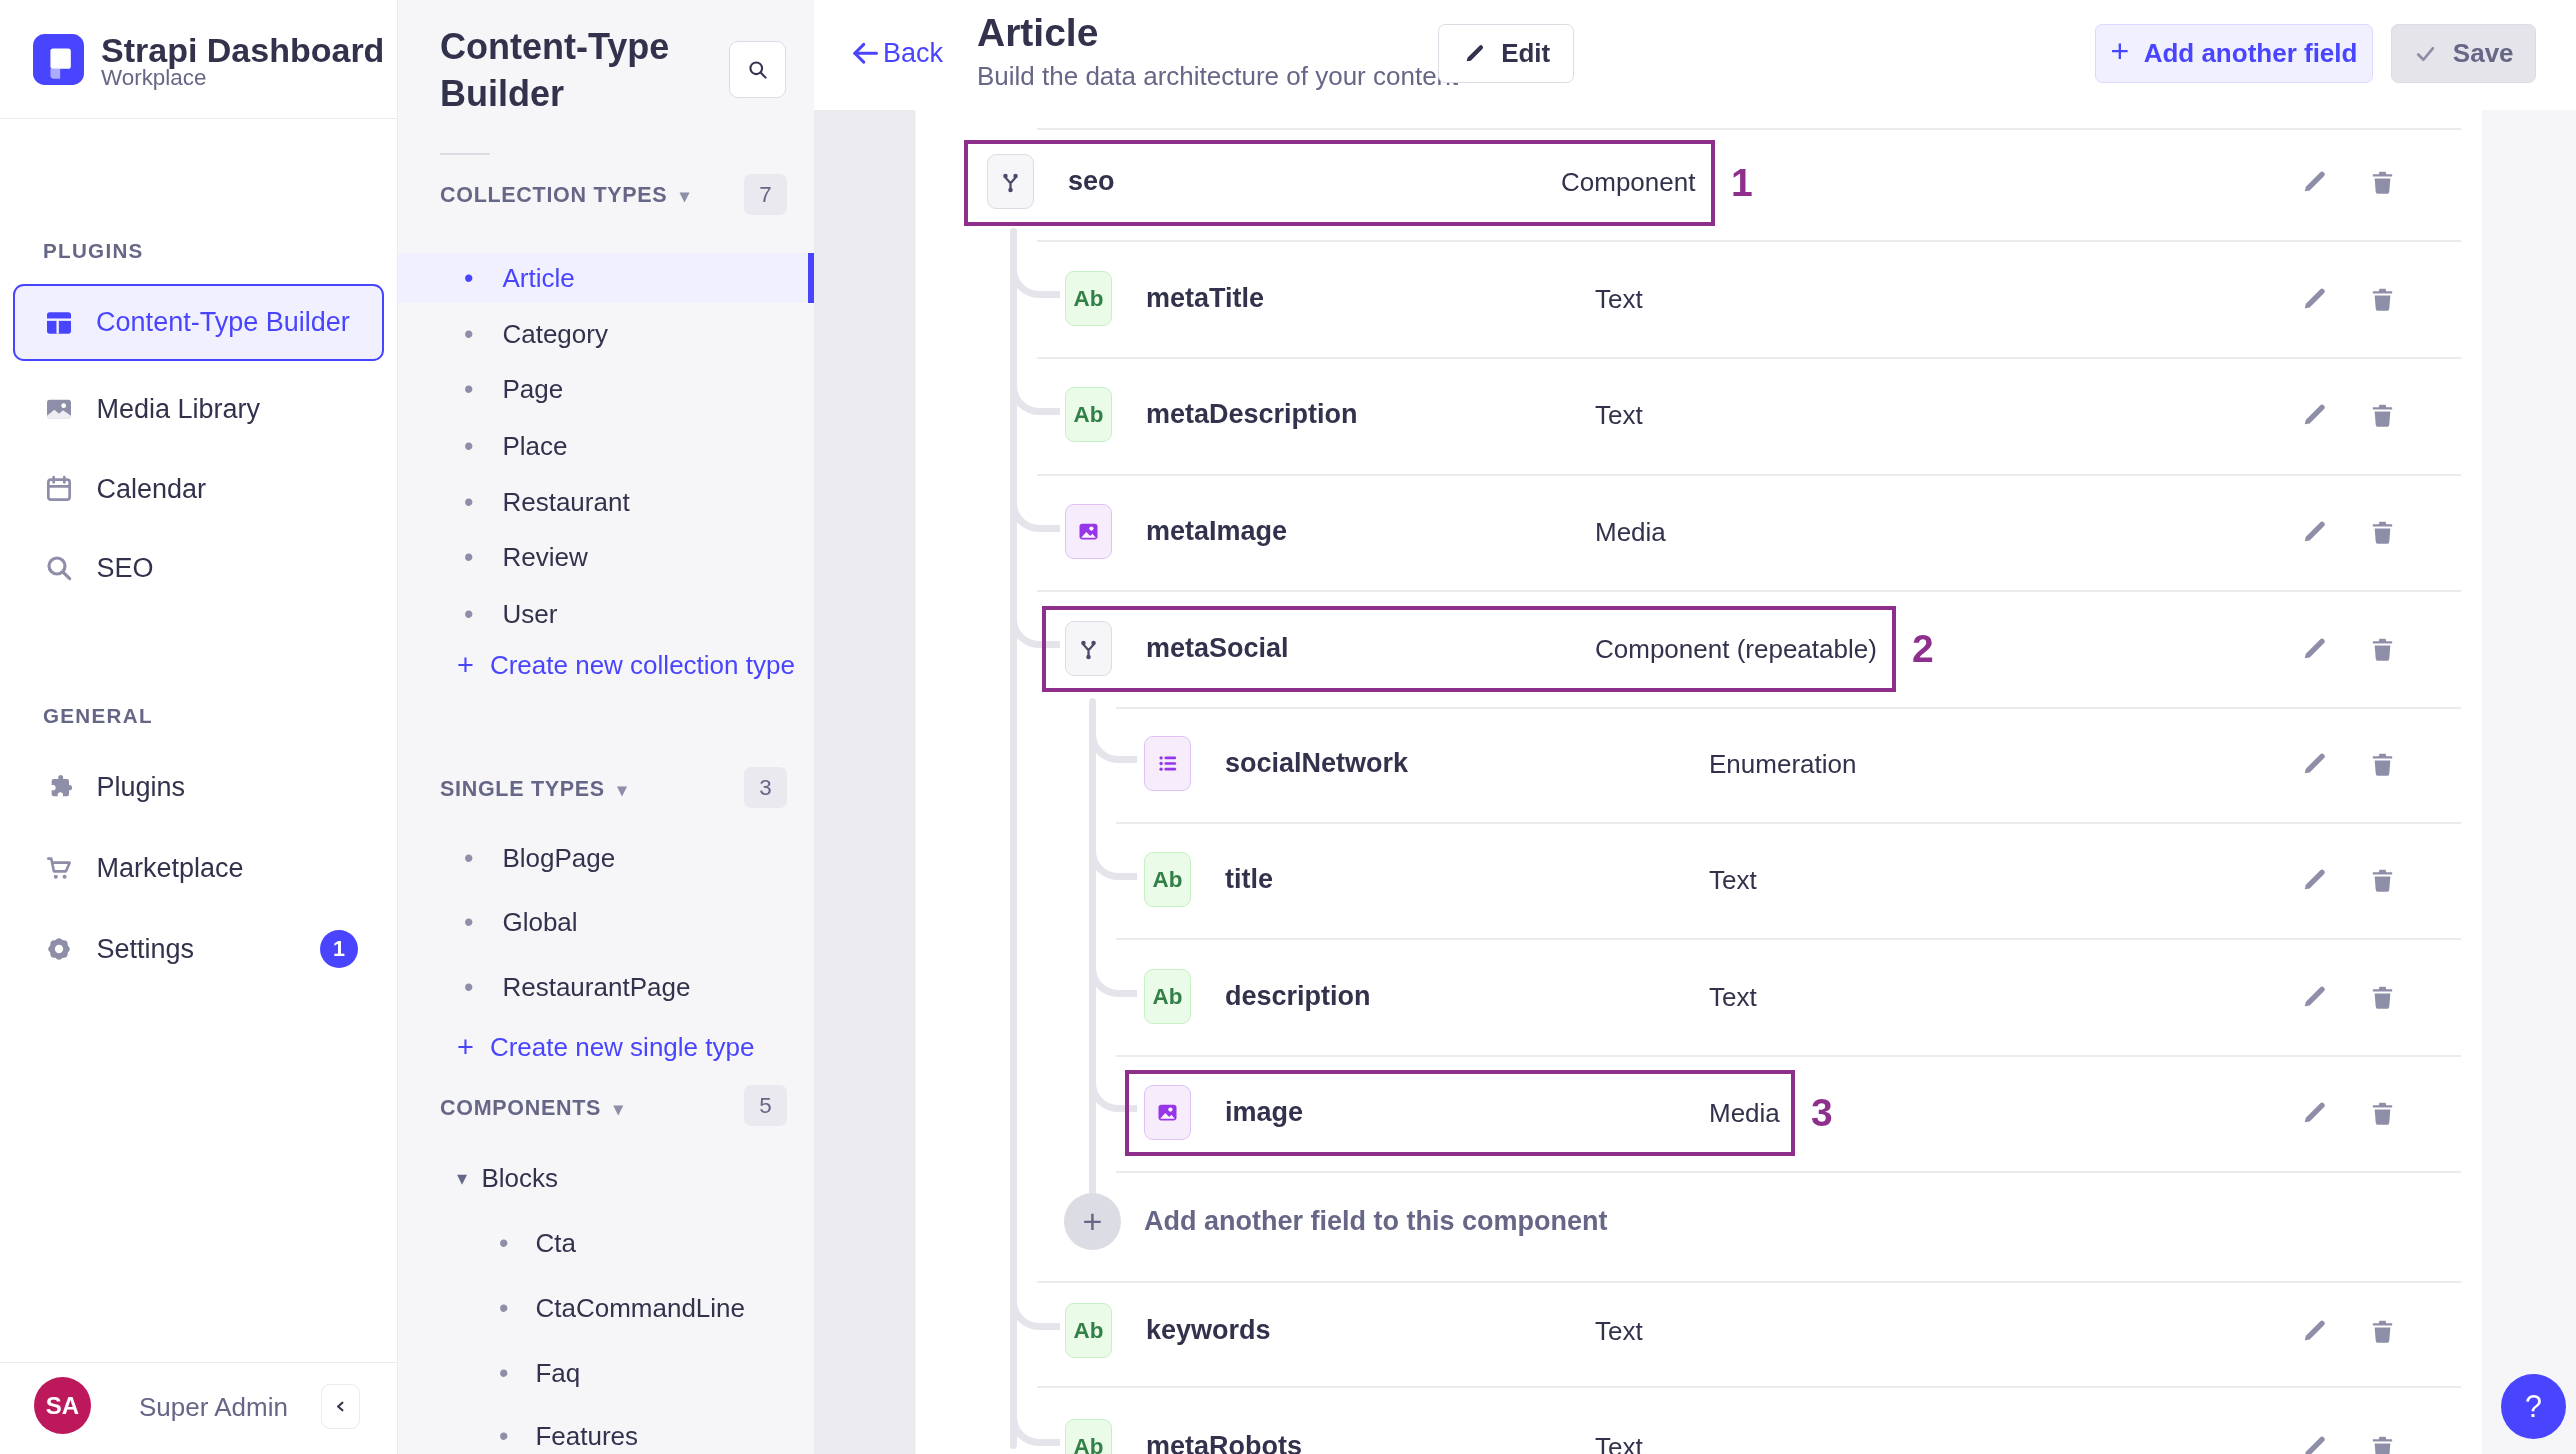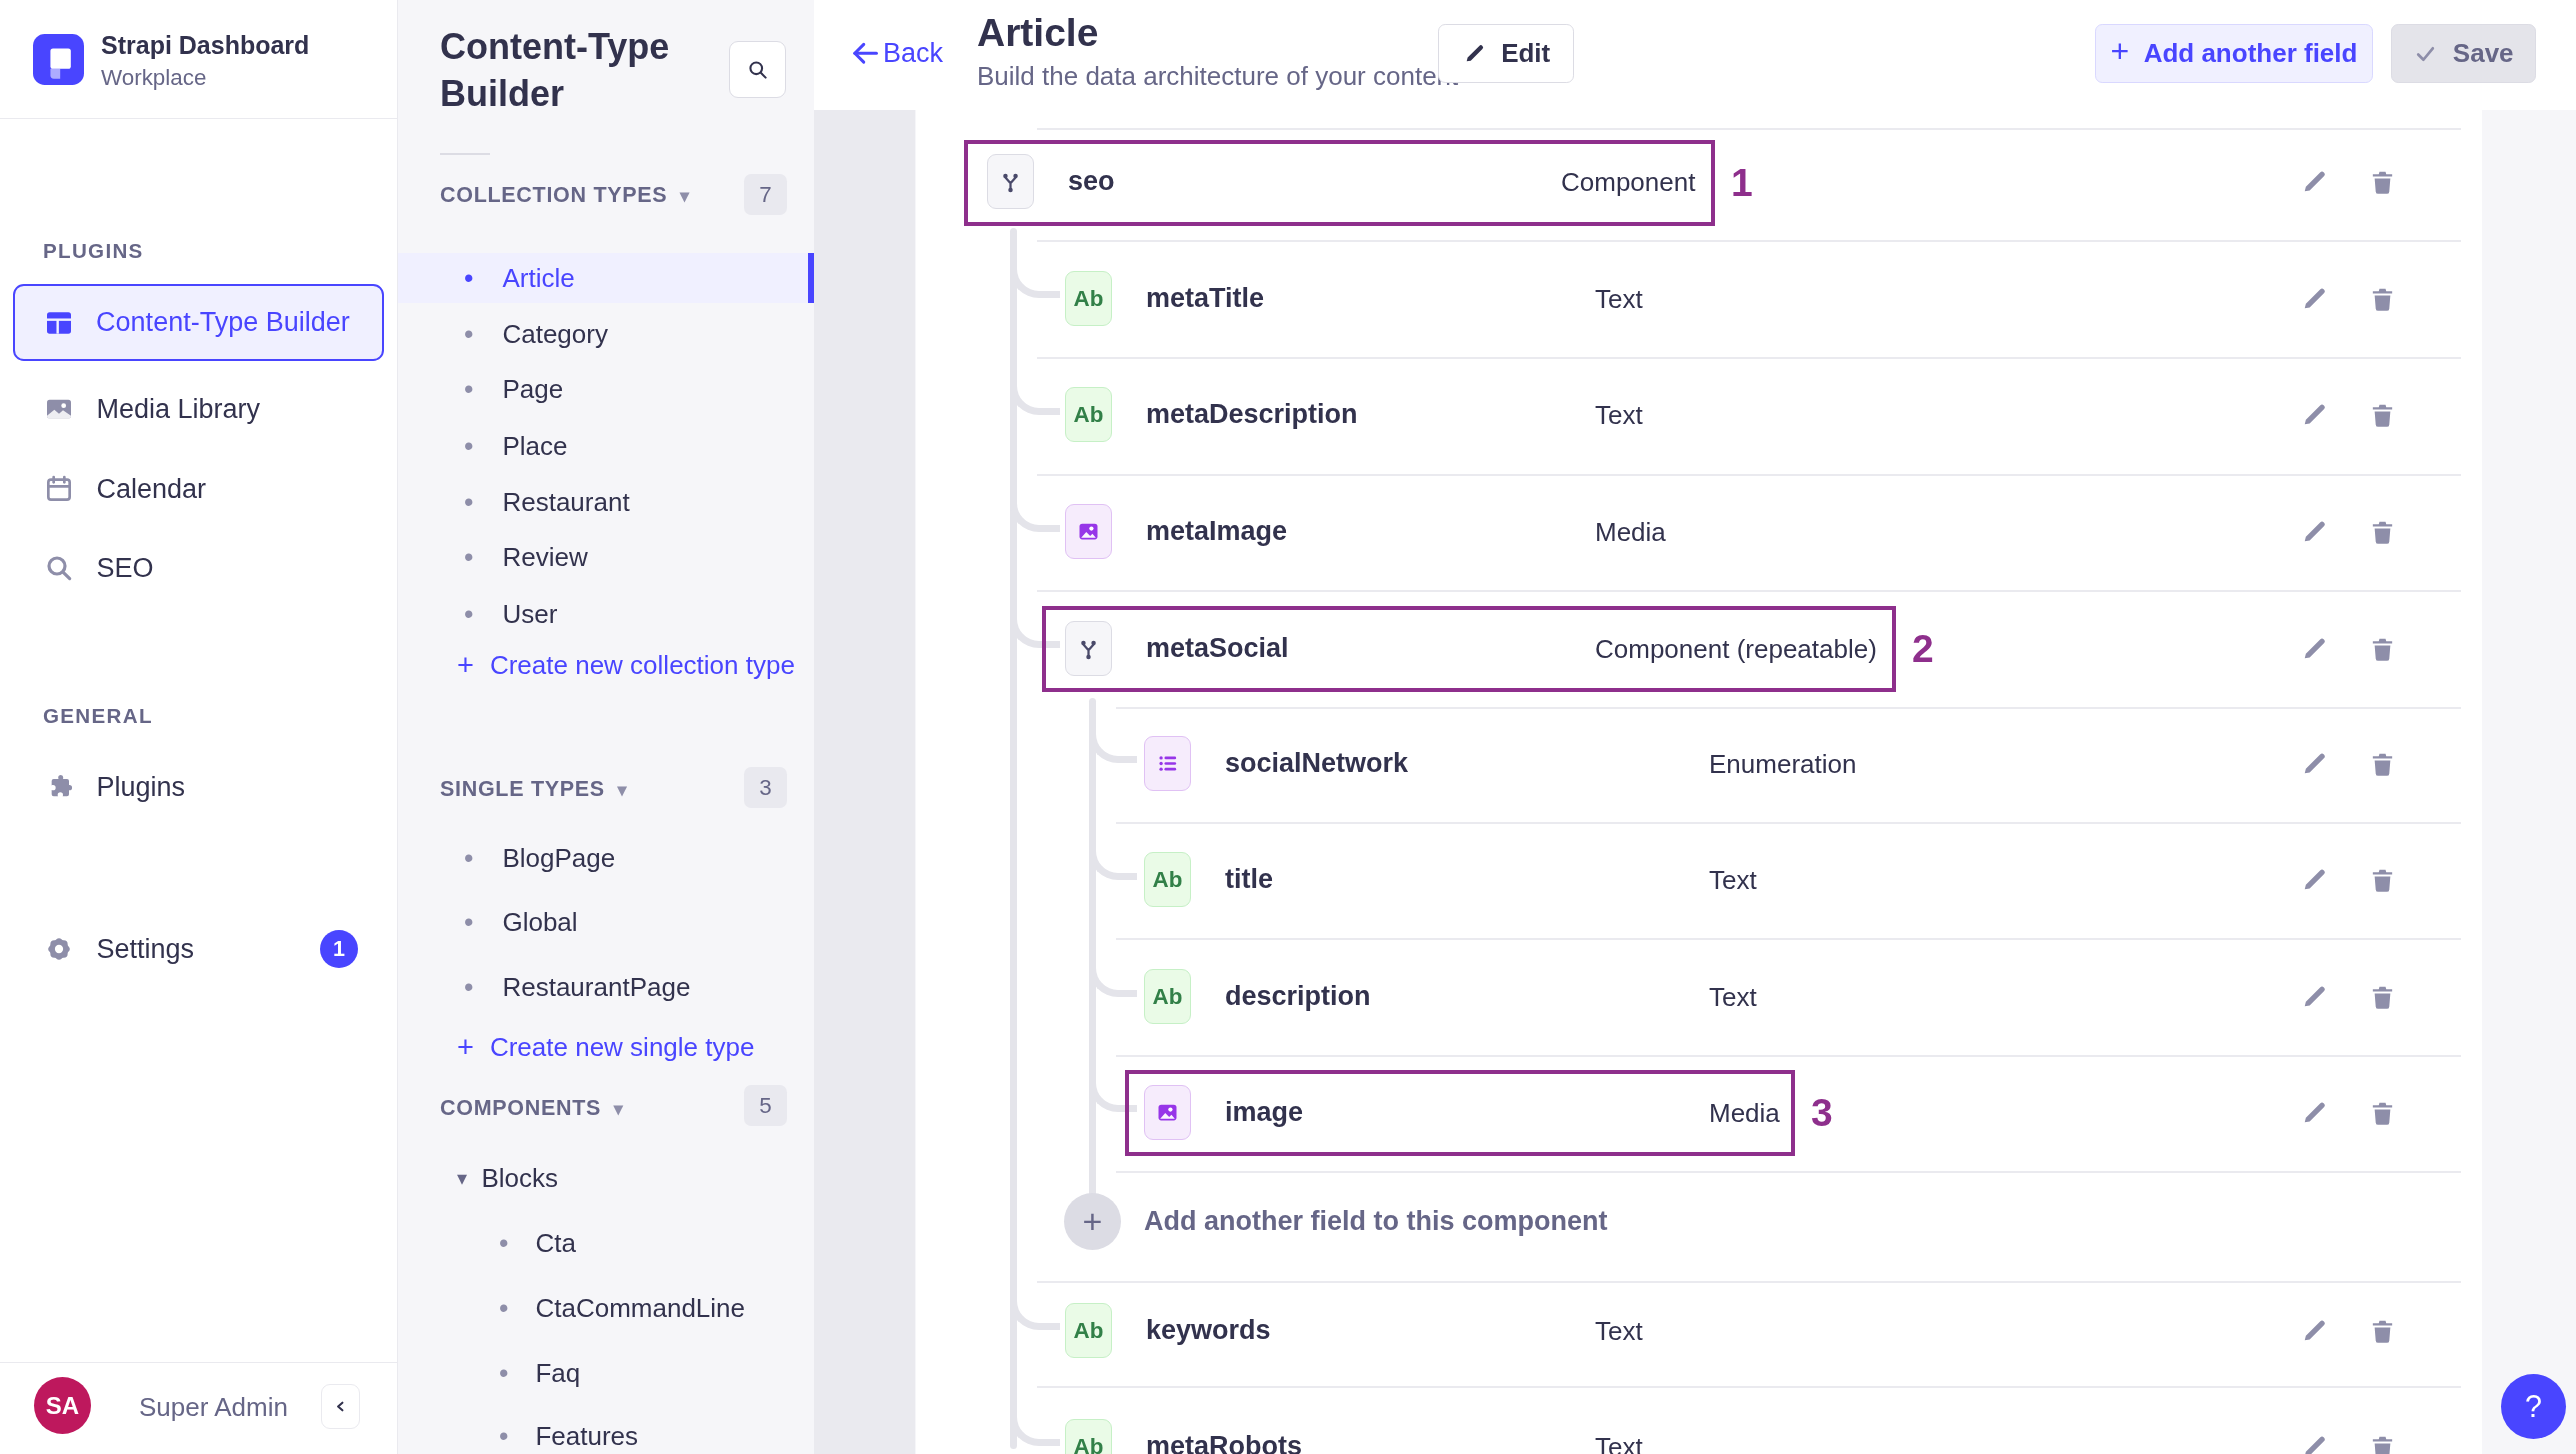--- a/index.html
+++ b/index.html
@@ -4,21 +4,21 @@
 <style>
   *{box-sizing:border-box;margin:0;padding:0}
   html,body{width:2576px;height:1454px;overflow:hidden}
   body{position:relative;font-family:"Liberation Sans",sans-serif;background:#f6f6f9;color:#32324d}
   svg{display:block}
 
   
   .sidebar{position:absolute;left:0;top:0;width:398px;height:1454px;background:#fff;border-right:0.9px solid #eaeaef}
   .brand{position:absolute;left:0;top:0;width:100%;height:119px;border-bottom:0.9px solid #eaeaef}
   .logo{position:absolute;left:33px;top:34px;width:51px;height:51px;border-radius:11.7px;background:#4945ff}
-  .brand-name{position:absolute;left:101px;top:30.5px;font-size:25px;font-weight:700;color:#32324d}
+  .brand-name{position:absolute;left:101px;top:30.5px;font-size:34px;font-weight:700;color:#32324d}
   .brand-sub{position:absolute;left:101px;top:65px;font-size:22.4px;color:#666687}
   .snav{position:absolute;left:0;width:100%;height:56px;display:flex;align-items:center;padding-left:43px;gap:21.5px;font-size:27px;font-weight:500;color:#32324d;cursor:pointer}
   .snav .mi{width:32px;height:32px;flex:0 0 32px}
   .seclabel{position:absolute;left:43px;font-size:20.6px;font-weight:700;letter-spacing:1.3px;color:#666687}
   .ctb-active{position:absolute;left:12.6px;right:12.6px;top:284px;height:77px;background:#f0f0ff;border:2.7px solid #4945ff;border-radius:10.8px;display:flex;align-items:center;padding-left:28px;gap:21.5px;font-size:27px;font-weight:500;color:#4945ff;cursor:pointer}
   .pill{margin-left:auto;margin-right:39px;min-width:38px;height:38px;border-radius:19px;background:#4945ff;color:#fff;font-size:21.5px;font-weight:700;display:flex;align-items:center;justify-content:center}
   .user-divider{position:absolute;left:0;top:1362px;width:100%;height:0.9px;background:#eaeaef}
   .avatar{position:absolute;left:34px;top:1377px;width:57px;height:57px;border-radius:50%;background:#be185d;color:#fff;font-size:24px;font-weight:700;display:flex;align-items:center;justify-content:center}
   .user-name{position:absolute;left:139px;top:1392px;font-size:26px;color:#666687}
   .collapse-btn{position:absolute;left:321px;top:1384px;width:39px;height:45px;border:1.8px solid #eaeaef;border-radius:9px;background:#fff;display:flex;align-items:center;justify-content:center;cursor:pointer}
@@ -151,20 +151,30 @@
 
   <div class="snav" style="top:759px">
     <span class="mi">
       <svg viewBox="0 0 24 24" width="32" height="32">
         <path d="M13.4 3a2 2 0 0 0-2 2c0 .4.1.7.3 1H8A1.5 1.5 0 0 0 6.5 7.5v3.3c.3-.2.6-.3 1-.3a2 2 0 1 1 0 4c-.4 0-.7-.1-1-.3v3.3A1.5 1.5 0 0 0 8 19h3.3c-.2-.3-.3-.6-.3-1a2 2 0 1 1 4 0c0 .4-.1.7-.3 1H18a1.5 1.5 0 0 0 1.5-1.5v-3h.3a2 2 0 0 0 0-4h-.3v-3A1.5 1.5 0 0 0 18 6h-3.1c.2-.3.3-.6.3-1a2 2 0 0 0-1.8-2z" fill="#8e8ea9"></path>
       </svg>
     </span>
     <span>Plugins</span>
   </div>
 
+  <div class="snav" style="top:840px">
+    <span class="mi">
+      <svg viewBox="0 0 24 24" width="32" height="32" fill="none" stroke="#8e8ea9" stroke-width="2" stroke-linecap="round" stroke-linejoin="round">
+        <path d="M4 5h2.2l2 9.5h9L20 8H7"></path>
+        <circle cx="9.6" cy="18.6" r="1.5" fill="#8e8ea9" stroke="none"></circle>
+        <circle cx="16.2" cy="18.6" r="1.5" fill="#8e8ea9" stroke="none"></circle>
+      </svg>
+    </span>
+    <span>Marketplace</span>
+  </div>
 
   <div class="snav" style="top:921px">
     <span class="mi">
       <svg viewBox="0 0 24 24" width="32" height="32">
         <rect x="5.5" y="5.5" width="13" height="13" rx="3" fill="#8e8ea9"></rect>
         <rect x="5.5" y="5.5" width="13" height="13" rx="3" fill="#8e8ea9" transform="rotate(45 12 12)"></rect>
         <circle cx="12" cy="12" r="3.1" fill="#fff"></circle>
       </svg>
     </span>
     <span>Settings</span>

